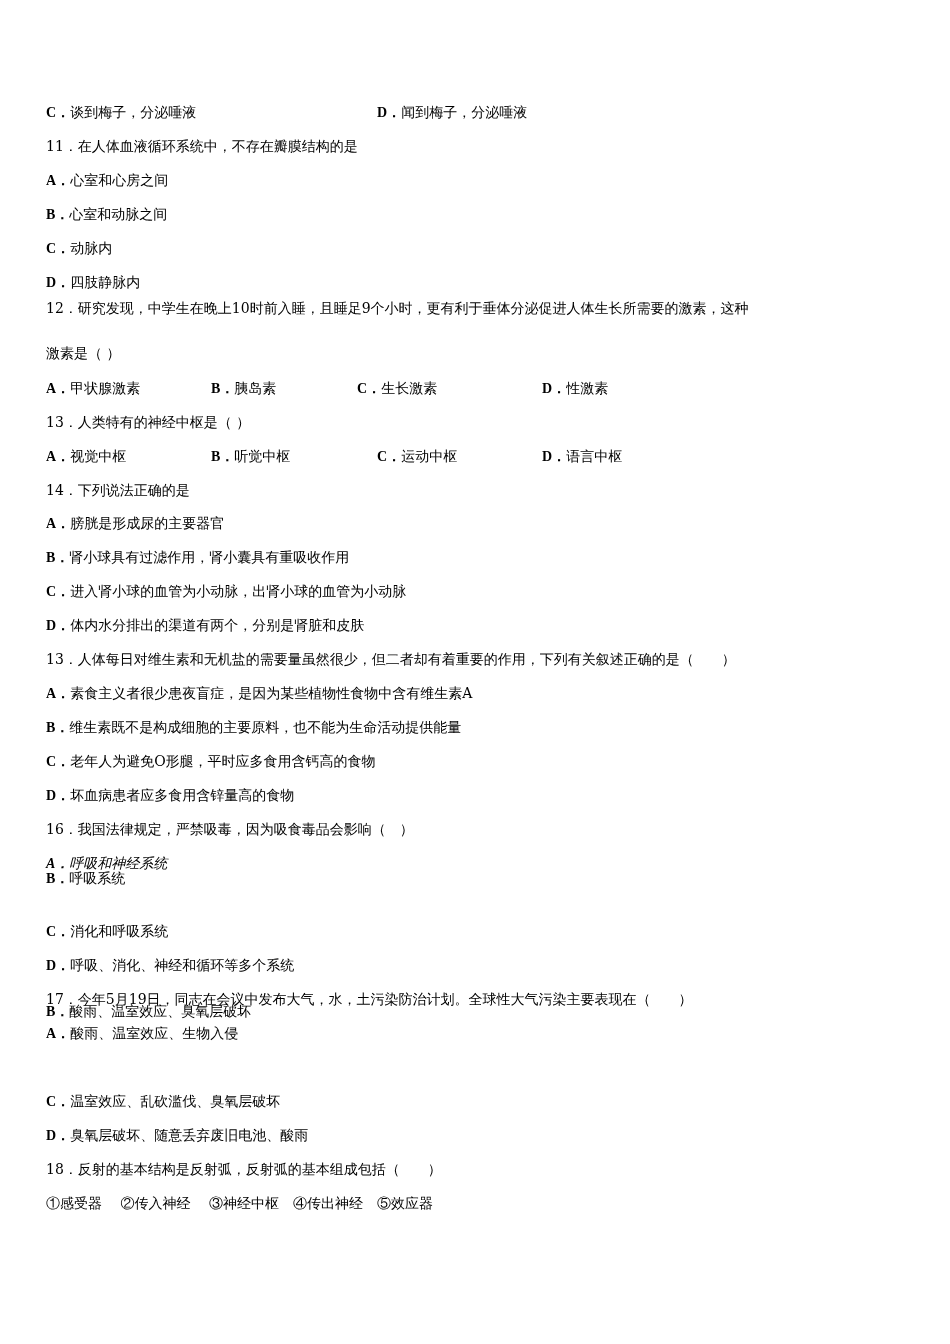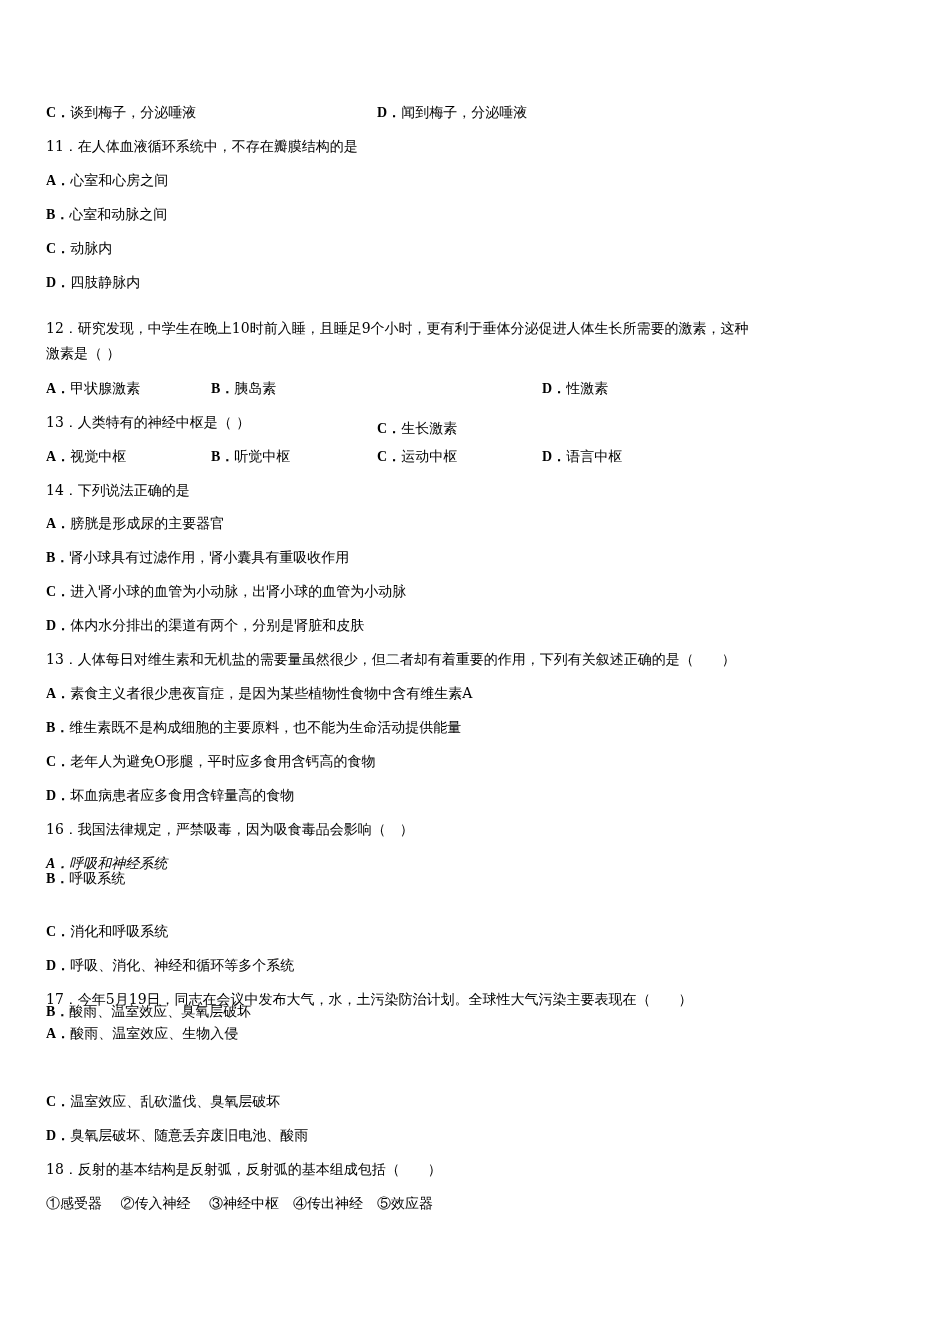--- a/index.html
+++ b/index.html
@@ -15,26 +15,26 @@
 <div id="doc">
     <div class="line" style="top: 102px; width: 860px; height: 20px;">
       <span class="opt4" style="left: 0px;"><span class="lab">C．</span><span>谈到梅子，分泌唾液</span></span>
       <span class="opt4" style="left: 331px;"><span class="lab">D．</span><span>闻到梅子，分泌唾液</span></span>
     </div>
     <div class="line" style="top: 136px;">11．在人体血液循环系统中，不存在瓣膜结构的是</div>
     <div class="line" style="top: 170px;"><span class="lab">A．</span><span>心室和心房之间</span></div>
     <div class="line" style="top: 204px;"><span class="lab">B．</span><span>心室和动脉之间</span></div>
     <div class="line" style="top: 238px;"><span class="lab">C．</span><span>动脉内</span></div>
     <div class="line" style="top: 272px;"><span class="lab">D．</span><span>四肢静脉内</span></div>
-    <div class="line" style="top: 318px;">12．研究发现，中学生在晚上10时前入睡，且睡足9个小时，更有利于垂体分泌促进人体生长所需要的激素，这种</div>
+    <div class="line" style="top: 298px;">12．研究发现，中学生在晚上10时前入睡，且睡足9个小时，更有利于垂体分泌促进人体生长所需要的激素，这种</div>
     <div class="line" style="top: 343px;">激素是（ ）</div>
     <div class="line" style="top: 378px; width: 860px; height: 20px;">
       <span class="opt4" style="left: 0px;"><span class="lab">A．</span><span>甲状腺激素</span></span>
       <span class="opt4" style="left: 165px;"><span class="lab">B．</span><span>胰岛素</span></span>
-      <span class="opt4" style="left: 331px; margin-top: 40px;"><span class="lab">C．</span><span>生长激素</span></span>
+      <span class="opt4" style="left: 311px;"><span class="lab">C．</span><span>生长激素</span></span>
       <span class="opt4" style="left: 496px;"><span class="lab">D．</span><span>性激素</span></span>
     </div>
     <div class="line" style="top: 412px;">13．人类特有的神经中枢是（ ）</div>
     <div class="line" style="top: 446px; width: 860px; height: 20px;">
       <span class="opt4" style="left: 0px;"><span class="lab">A．</span><span>视觉中枢</span></span>
       <span class="opt4" style="left: 165px;"><span class="lab">B．</span><span>听觉中枢</span></span>
       <span class="opt4" style="left: 331px;"><span class="lab">C．</span><span>运动中枢</span></span>
       <span class="opt4" style="left: 496px;"><span class="lab">D．</span><span>语言中枢</span></span>
     </div>
     <div class="line" style="top: 480px;">14．下列说法正确的是</div>

